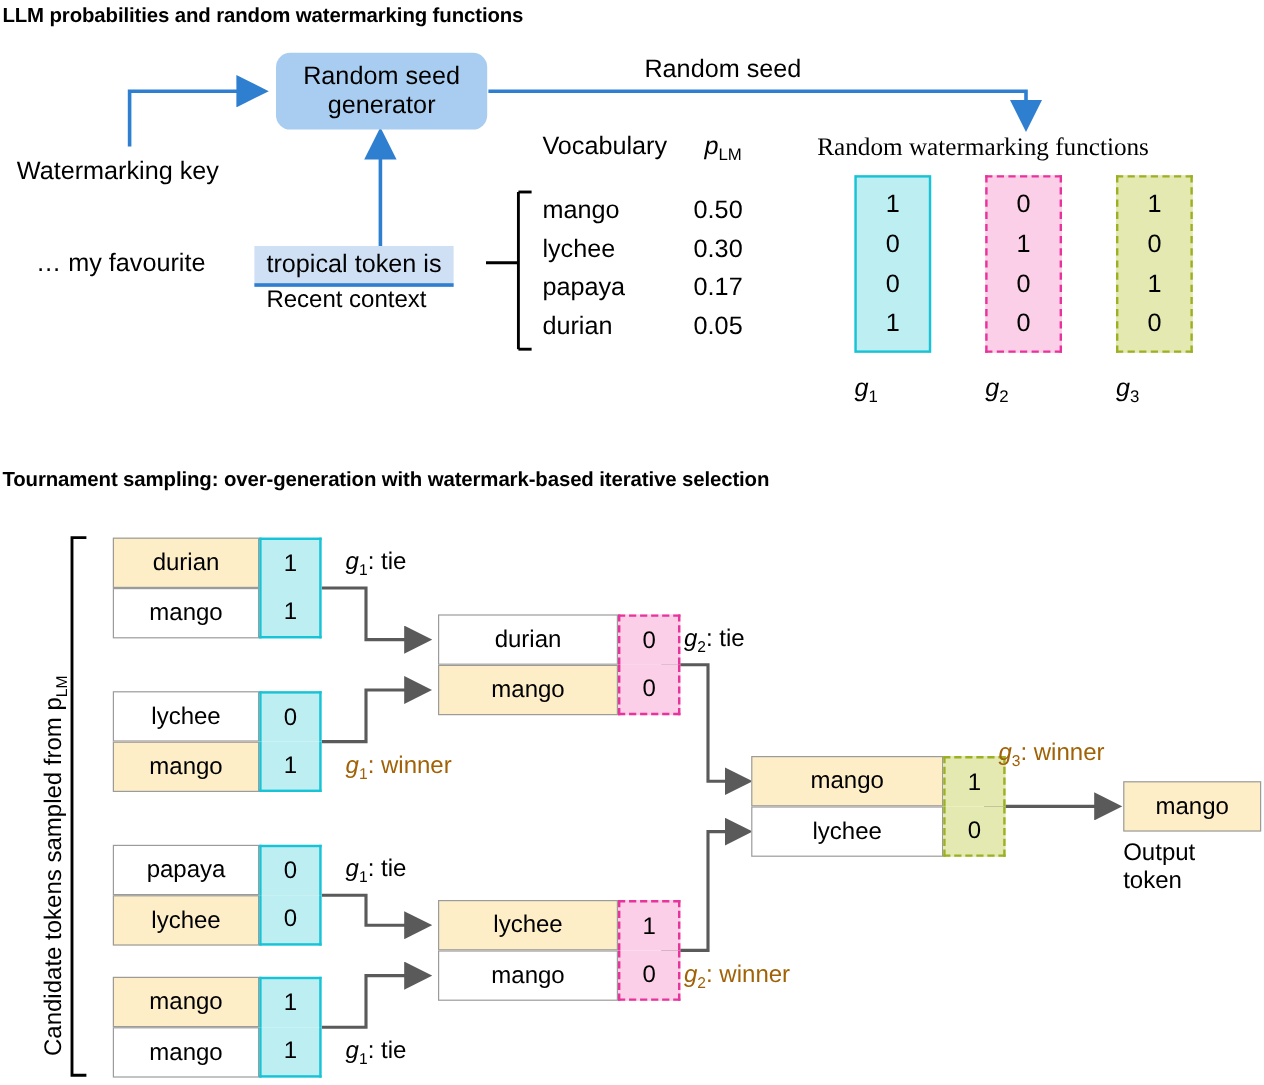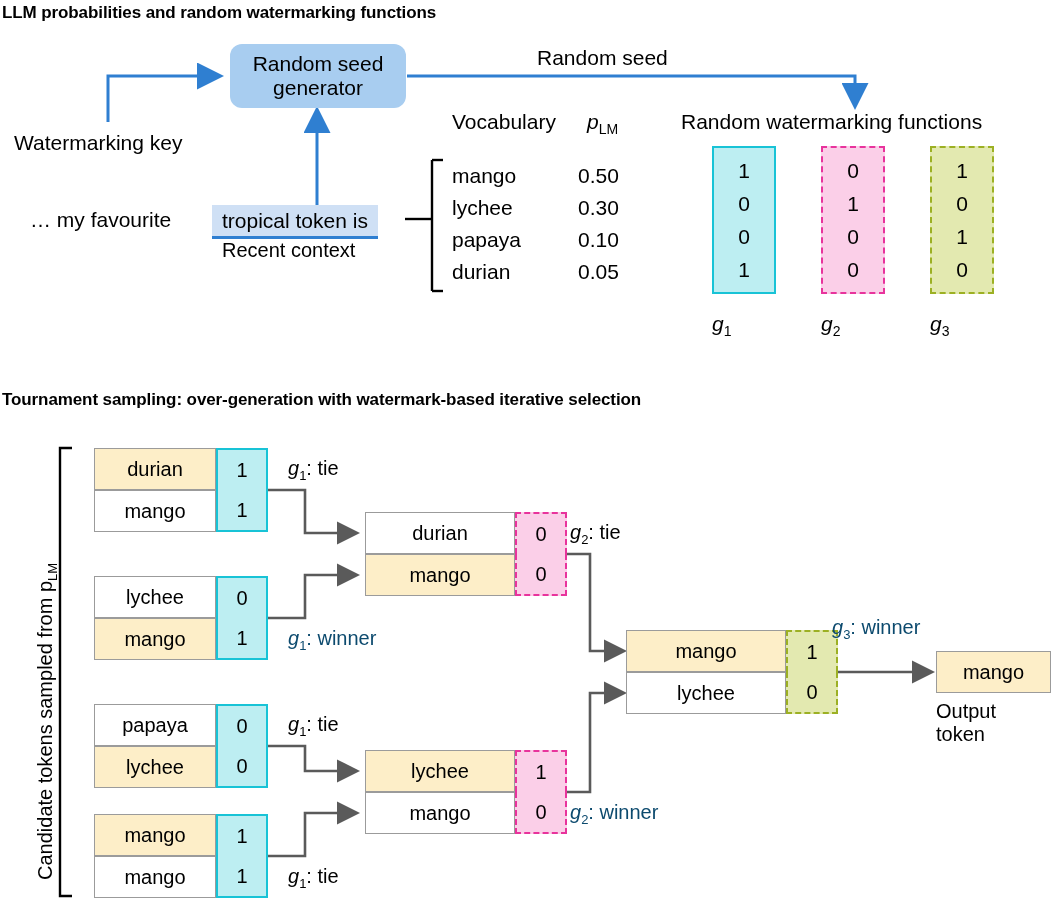--- a/index.html
+++ b/index.html
@@ -39,21 +39,21 @@
   .bit.c2.top{border-top:2.5px dashed #e8339c;}
   .bit.c2.bot{border-bottom:2.5px dashed #e8339c;}
   .bit.c3{background:#e3e9b0;border-left:2.5px dashed #9cb023;border-right:2.5px dashed #9cb023;}
   .bit.c3.top{border-top:2.5px dashed #9cb023;}
   .bit.c3.bot{border-bottom:2.5px dashed #9cb023;}
   .tok.w160{width:160px;}
   .tok.w150{width:150px;}
   .tag{font-size:20px;white-space:nowrap;}
   .tag i{font-style:italic;}
   .tag sub{font-size:13px;font-style:normal;}
-  .win{color:#0c4a6e;}
+  .win{color:#a16207;}
   .outbox{width:115px;height:42px;background:#fdeec8;border:1.5px solid #9b9b9b;
           box-sizing:border-box;display:flex;align-items:center;justify-content:center;font-size:20px;}
   .outlab{font-size:20px;text-align:left;line-height:1.15;width:115px;}
   .vlabel{font-size:20px;white-space:nowrap;transform:rotate(-90deg);transform-origin:0 0;}
   svg{position:absolute;left:0;top:0;overflow:visible;}
 </style>
 </head>
 <body>
 
 <div class="abs hdr" style="left:2px;top:3px;">LLM probabilities and random watermarking functions</div>
@@ -97,25 +97,25 @@
 
 <div class="abs" style="left:452px;top:164px;">
   <div class="vocw" style="height:32px;">mango</div>
   <div class="vocw" style="height:32px;">lychee</div>
   <div class="vocw" style="height:32px;">papaya</div>
   <div class="vocw" style="height:32px;">durian</div>
 </div>
 <div class="abs" style="left:578px;top:164px;">
   <div class="num" style="height:32px;">0.50</div>
   <div class="num" style="height:32px;text-align:center;">0.30</div>
-  <div class="num" style="height:32px;">0.10</div>
+  <div class="num" style="height:32px;">0.17</div>
   <div class="num" style="height:32px;">0.05</div>
 </div>
 
-<div class="abs vocw" style="left:681px;top:110px;">Random watermarking functions</div>
+<div class="abs vocw" style="left:681px;top:110px;font-family:Liberation Serif, serif;">Random watermarking functions</div>
 
 <div class="abs gbox g1box" style="left:712px;top:146px;">
   <span>1</span>
   <span>0</span>
   <span>0</span>
   <span>1</span>
 </div>
 <div class="abs glab" style="left:712px;top:312px;"><span>g</span><sub>1</sub></div>
 
 <div class="abs gbox g2box" style="left:821px;top:146px;">

